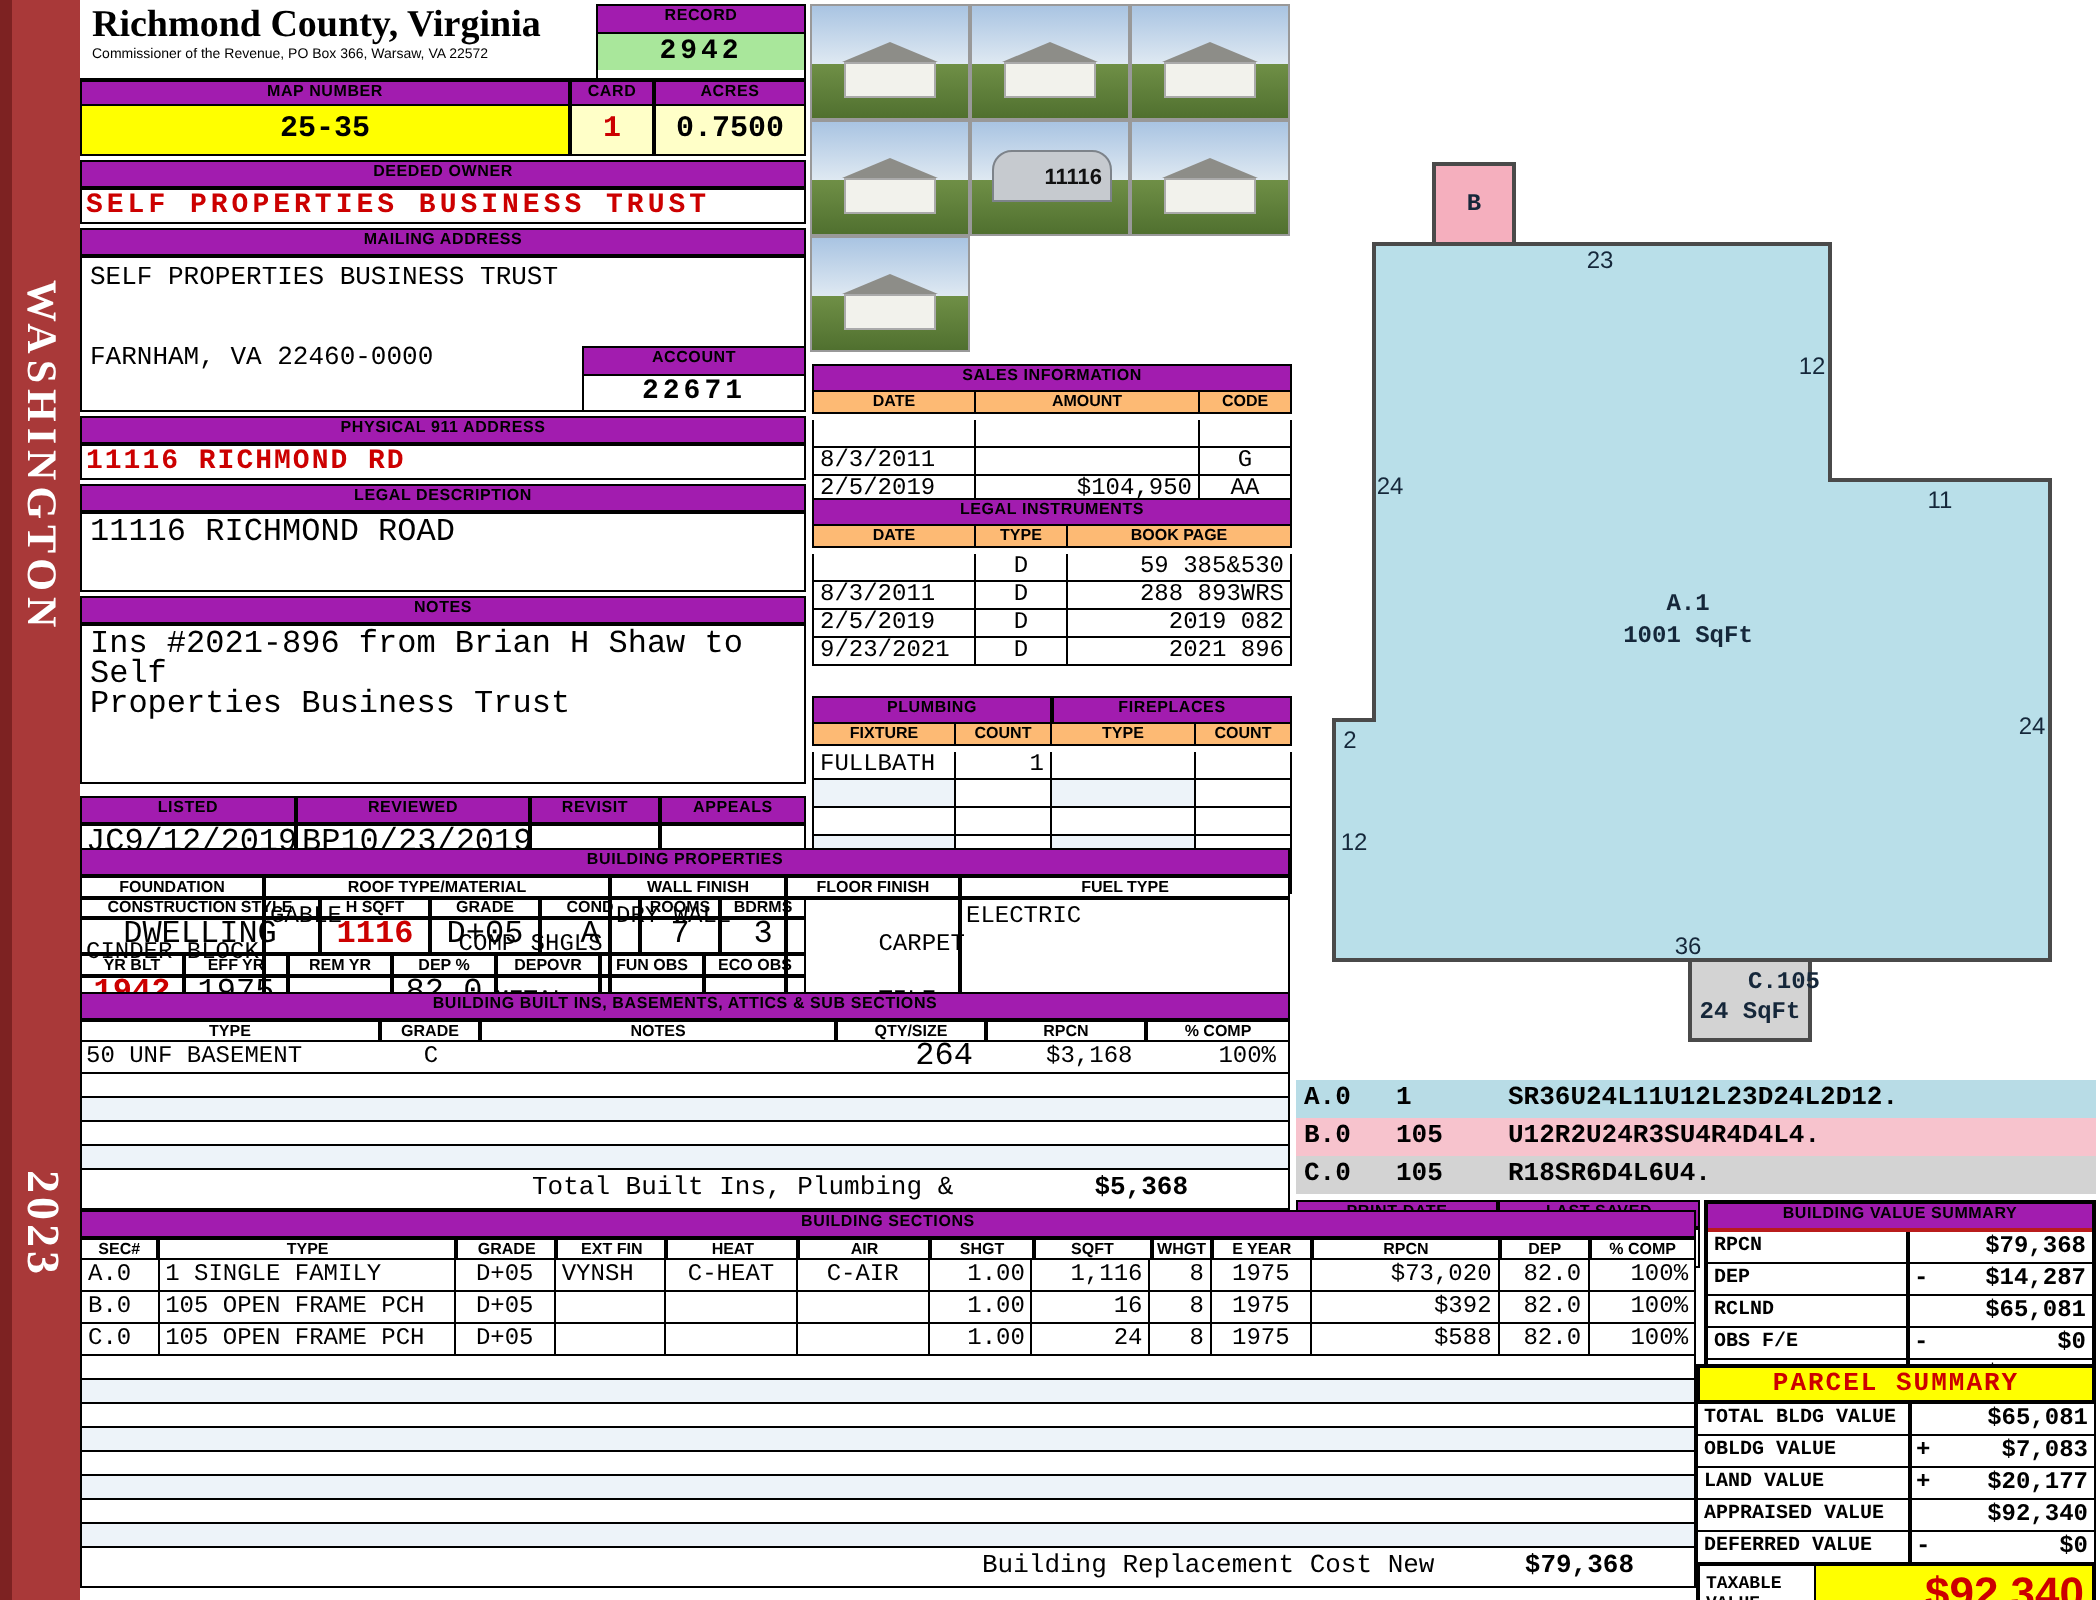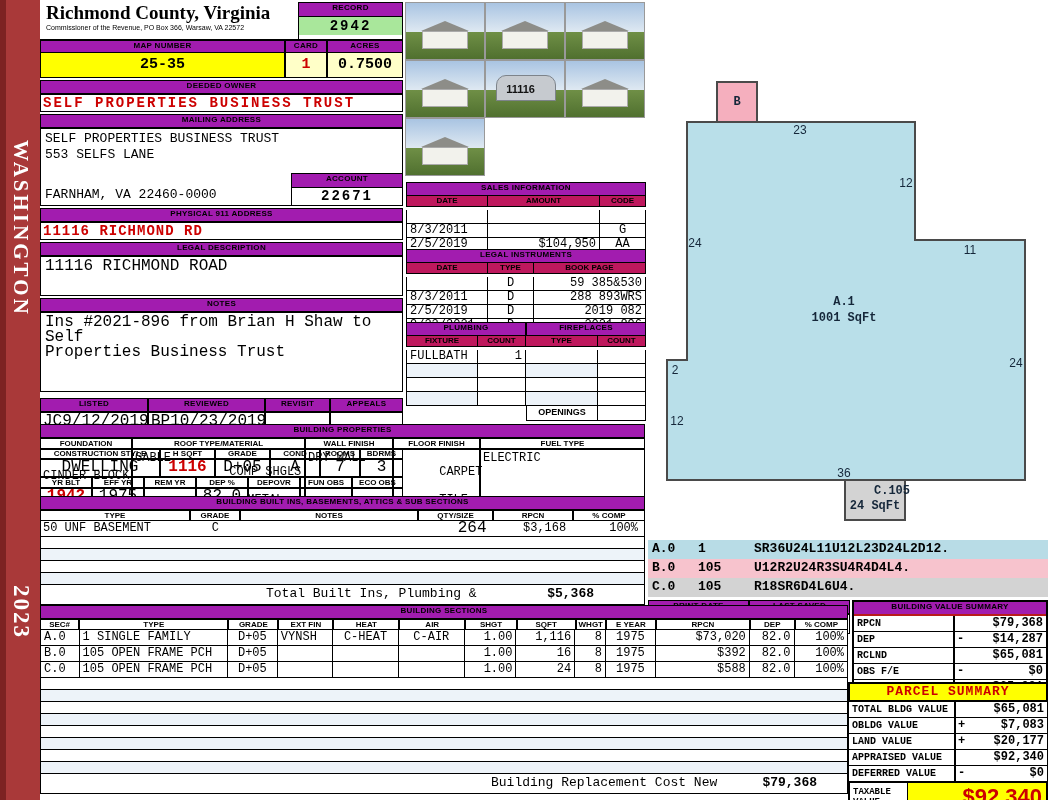--- a/index.html
+++ b/index.html
@@ -38,26 +38,26 @@
   #account-box .hdr { border:none; border-bottom:1px solid #000; }
   #account-val { text-align:center; font-size:14px; font-weight:bold; line-height:17px; letter-spacing:2px; }
   
   #photos { left:405px; top:2px; width:241px; display:flex; flex-wrap:wrap; }
   .photo { position:relative; width:80px; height:58px; border:1px solid #999;
     background:linear-gradient(#a9c4e2 0%,#dfe9f2 52%,#6f8f46 52%,#50702f 100%); }
   .photo::after { content:""; position:absolute; left:50%; top:18px; transform:translateX(-50%);
     border-left:24px solid transparent; border-right:24px solid transparent; border-bottom:10px solid #8d8d88; }
   .photo::before { content:""; position:absolute; left:50%; top:28px; transform:translateX(-50%); width:44px; height:16px; background:#f2f2ec; border:1px solid #aaa; }
   .photo.mbx::before, .photo.mbx::after { display:none; }
-  .mbx-body { position:absolute; left:10px; top:14px; width:60px; height:26px; background:#c6cacf; border:1px solid #7d838a; border-radius:10px 10px 0 0; font:bold 11px "Liberation Sans",sans-serif; text-align:right; line-height:26px; padding-right:20px; color:#111; }
+  .mbx-body { position:absolute; left:10px; top:14px; width:60px; height:26px; background:#c6cacf; border:1px solid #7d838a; border-radius:10px 10px 0 0; font:bold 11px "Liberation Sans",sans-serif; text-align:right; line-height:26px; padding-right:4px; color:#111; }
   
   .mtbl { left:406px; width:240px; }
   .mrow { display:flex; height:14px; }
   .mrow .cell { border-top:none; font-size:12px; line-height:13px; padding:0 3px; }
-  .mhead .cell { font:bold 8px "Liberation Sans",sans-serif; line-height:10px; height:11px; background:#be185d; text-align:center; }
+  .mhead .cell { font:bold 8px "Liberation Sans",sans-serif; line-height:10px; height:11px; background:#fdba74; text-align:center; }
   .mrow .cell + .cell { border-left:none; }
   .striped:nth-child(odd) { background:#EDF3F9; }
   
   .chdr { font:bold 8px "Liberation Sans",sans-serif; line-height:10px; height:11px; border:1px solid #000; text-align:center; background:#fff; }
   
   .pcell { border:1px solid #000; font-size:12px; line-height:14px; padding:1px 2px; white-space:pre; }
   
   .w-sec{width:44px}.w-type{width:168px}.w-grade{width:56px}.w-ext{width:62px}.w-heat{width:74px}.w-air{width:74px}
   .w-shgt{width:58px}.w-sqft{width:66px}.w-whgt{width:34px}.w-eyr{width:56px}.w-rpcn{width:106px}.w-dep{width:50px}.w-comp{width:60px}
   .bs-row { display:flex; height:16px; }
@@ -113,21 +113,20 @@
     <div class="cell cream red" style="width:42px">1</div>
     <div class="cell cream" style="width:76px">0.7500</div>
   </div>
 
   <div class="hdr" style="margin-top:2px">DEEDED OWNER</div>
   <div class="cell v red" style="height:18px;font-size:14px;line-height:16px;letter-spacing:2px;padding-left:2px">SELF PROPERTIES BUSINESS TRUST</div>
 
   <div class="hdr" style="margin-top:2px">MAILING ADDRESS</div>
   <div class="mailbox-area">
     <div>SELF PROPERTIES BUSINESS TRUST</div>
-    <div>553 SELFS LANE</div>
     <div style="height:24px"></div>
     <div>FARNHAM, VA 22460-0000</div>
     <div id="account-box">
       <div class="hdr">ACCOUNT</div>
       <div id="account-val">22671</div>
     </div>
   </div>
 
   <div class="hdr" style="margin-top:2px">PHYSICAL 911 ADDRESS</div>
   <div class="cell v red" style="height:18px;font-size:14px;line-height:16px;letter-spacing:1px;padding-left:2px">11116 RICHMOND RD</div>
@@ -255,21 +254,21 @@
     <div class="cell ctr" style="width:46px">D</div>
     <div class="cell rt" style="width:112px">2019 082</div>
   </div>
   <div class="mrow striped">
     <div class="cell" style="width:82px">9/23/2021</div>
     <div class="cell ctr" style="width:46px">D</div>
     <div class="cell rt" style="width:112px">2021 896</div>
   </div>
 </div>
 
-<div class="abs mtbl" style="top:322px">
+<div class="abs mtbl" style="top:348px">
   <div class="row">
     <div class="hdr" style="width:120px">PLUMBING</div>
     <div class="hdr" style="width:120px">FIREPLACES</div>
   </div>
   <div class="mrow mhead">
     <div class="cell" style="width:72px">FIXTURE</div>
     <div class="cell" style="width:48px">COUNT</div>
     <div class="cell" style="width:72px">TYPE</div>
     <div class="cell" style="width:48px">COUNT</div>
   </div>

